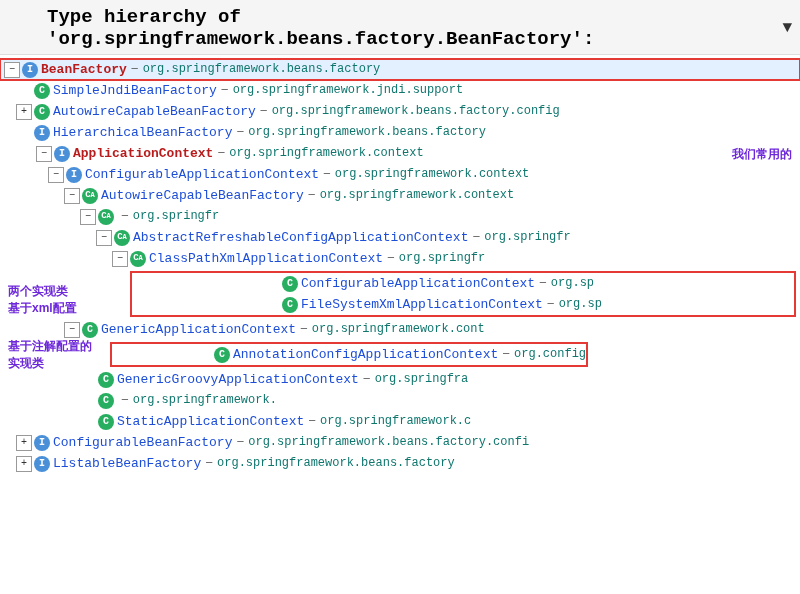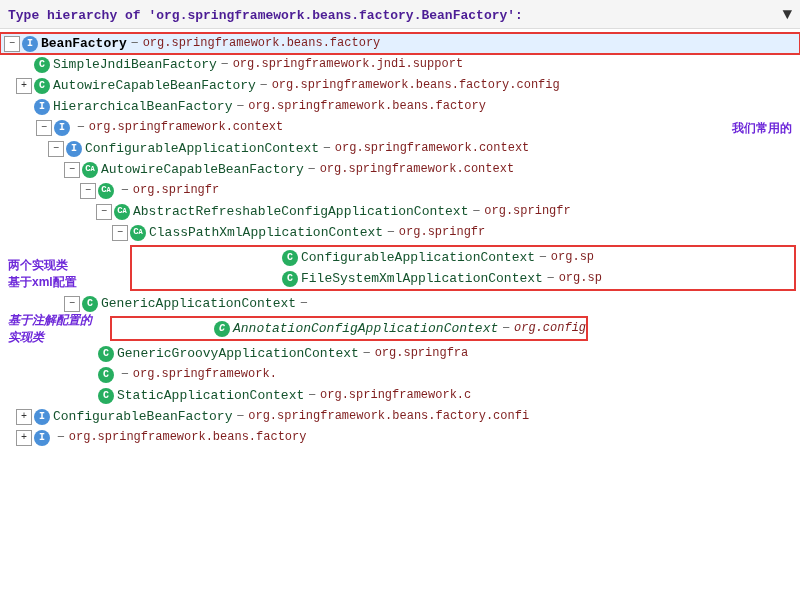--- a/index.html
+++ b/index.html
@@ -13,23 +13,24 @@
     }
     .header {
       display: flex;
       align-items: center;
       justify-content: space-between;
       padding: 6px 8px 4px 8px;
       border-bottom: 1px solid #ddd;
       background: #f5f5f5;
     }
     .header-title {
-      font-size: 13px;
+      font-size: 19px;
       font-weight: bold;
-      color: #4c1d95;
+      color: #000000;
+      margin-left: 39px;
     }
     .header-arrow {
       font-size: 16px;
       color: #333;
       cursor: pointer;
     }
     .tree-container {
       padding: 4px 0;
       background: #ffffff;
       overflow: auto;
@@ -85,33 +86,33 @@
     }
     .icon-c-green {
       background: #27ae60;
       color: #fff;
     }
     .node-text {
       font-size: 13px;
       color: #000;
     }
     .class-name {
-      color: #14532d;
+      color: #1d4ed8;
       font-weight: normal;
     }
     .class-name-bold {
       font-weight: bold;
-      color: #000000;
+      color: #b91c1c;
     }
     .dash {
       color: #666;
       margin: 0 4px;
     }
     .package-text {
-      color: #7f1d1d;
+      color: #0f766e;
       font-size: 12px;
     }
     .highlighted-row {
       outline: 2px solid #e53935;
       outline-offset: -1px;
       background: #e3f0ff;
       z-index: 1;
     }
     .annotation-red {
       color: #6d28d9;
@@ -168,20 +169,21 @@
       <span class="node-text dash">−</span>
       <span class="node-text package-text">org.springframework.beans.factory</span>
     </div>
 
     <div style="position:relative; display:flex; align-items:center;">
       <div class="tree-row" style="flex:1; display:flex; align-items:center; padding-left:4px; padding-right:180px;">
         <span class="indent"></span>
         <span class="indent"></span>
         <span class="expand-btn">−</span>
         <span class="icon-circle icon-i">I</span>
+        <span class="node-text class-name-bold">ApplicationContext</span>
         <span class="node-text dash">−</span>
         <span class="node-text package-text">org.springframework.context</span>
       </div>
       <span class="annotation-red" style="position:absolute; right:8px; top:50%; transform:translateY(-50%);">我们常用的</span>
     </div>
 
     <div class="tree-row">
       <span class="indent"></span>
       <span class="indent"></span>
       <span class="indent"></span>
@@ -289,23 +291,24 @@
 
     <div class="tree-row">
       <span class="indent"></span>
       <span class="indent"></span>
       <span class="indent"></span>
       <span class="indent"></span>
       <span class="expand-btn">−</span>
       <span class="icon-circle icon-c-green">C</span>
       <span class="node-text class-name">GenericApplicationContext</span>
       <span class="node-text dash">−</span>
-    </div>
-
-    <div style="position:relative; display:flex; align-items:center;font-style:italic;">
+      <span class="node-text package-text">org.springframework.cont</span>
+    </div>
+
+    <div style="position:relative; display:flex; align-items:center;">
       <div style="position:absolute; left:8px; top:0; bottom:0; display:flex; flex-direction:column; justify-content:center; z-index:2;">
         <span class="annotation-red">基于注解配置的<br>实现类</span>
       </div>
       <div style="border: 2px solid #e53935; margin: 2px 4px 2px 110px; background:#fff;">
         <div class="tree-row" style="padding-left:4px;">
           <span class="indent"></span>
           <span class="indent"></span>
           <span class="indent"></span>
           <span class="indent"></span>
           <span class="indent"></span>
@@ -362,18 +365,19 @@
       <span class="icon-circle icon-i">I</span>
       <span class="node-text class-name">ConfigurableBeanFactory</span>
       <span class="node-text dash">−</span>
       <span class="node-text package-text">org.springframework.beans.factory.confi</span>
     </div>
 
     <div class="tree-row">
       <span class="indent"></span>
       <span class="expand-btn">+</span>
       <span class="icon-circle icon-i">I</span>
+      <span class="node-text class-name">ListableBeanFactory</span>
       <span class="node-text dash">−</span>
       <span class="node-text package-text">org.springframework.beans.factory</span>
     </div>
 
   </div>
 </div>
 
 </body></html>

